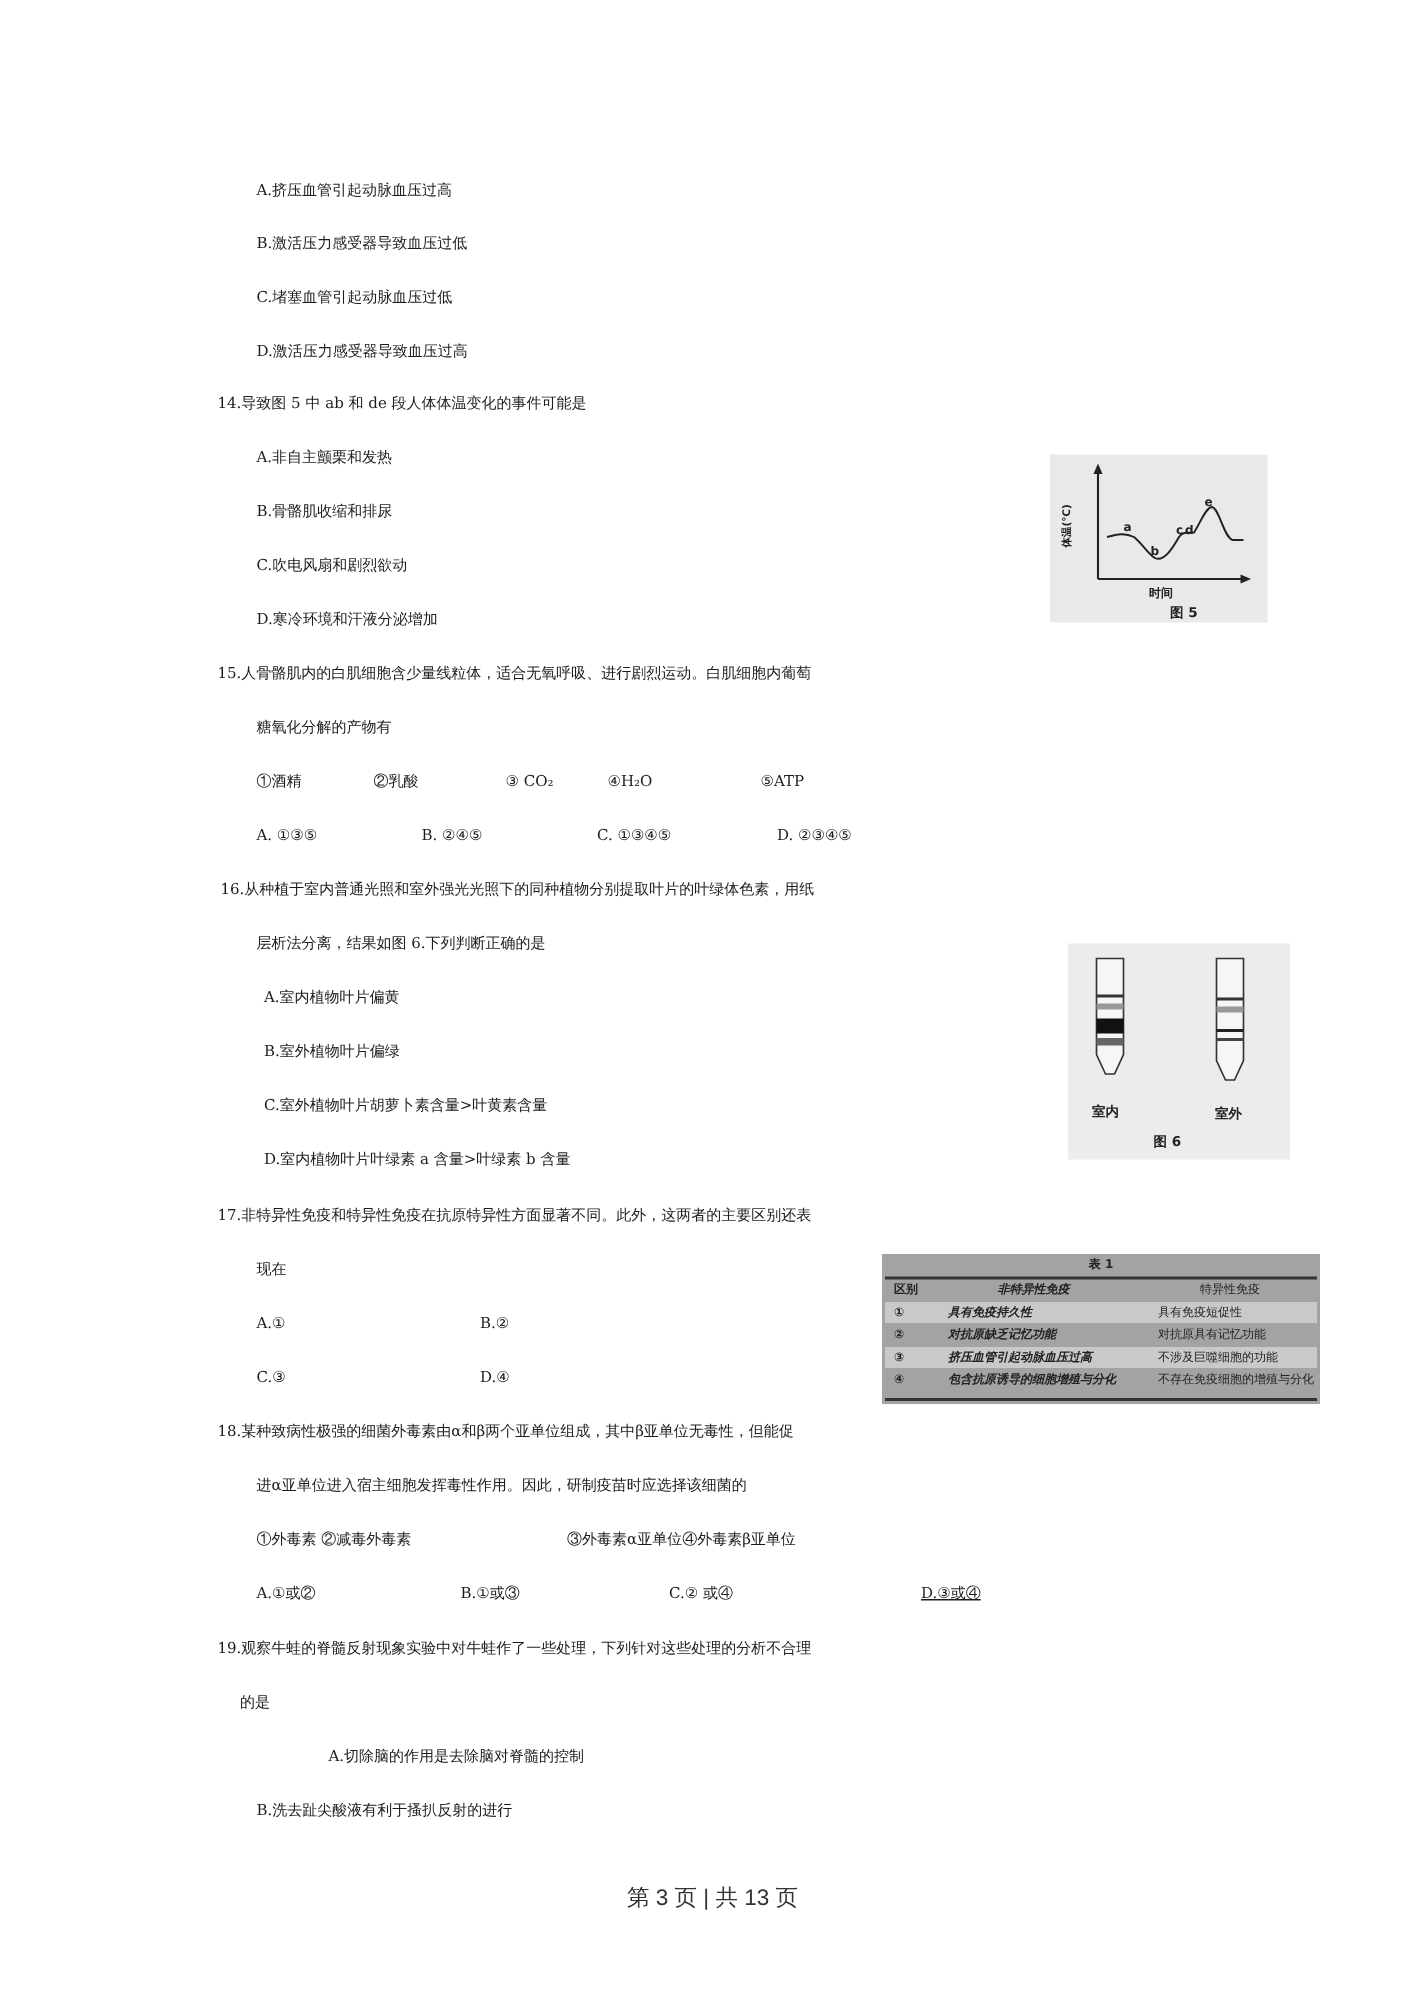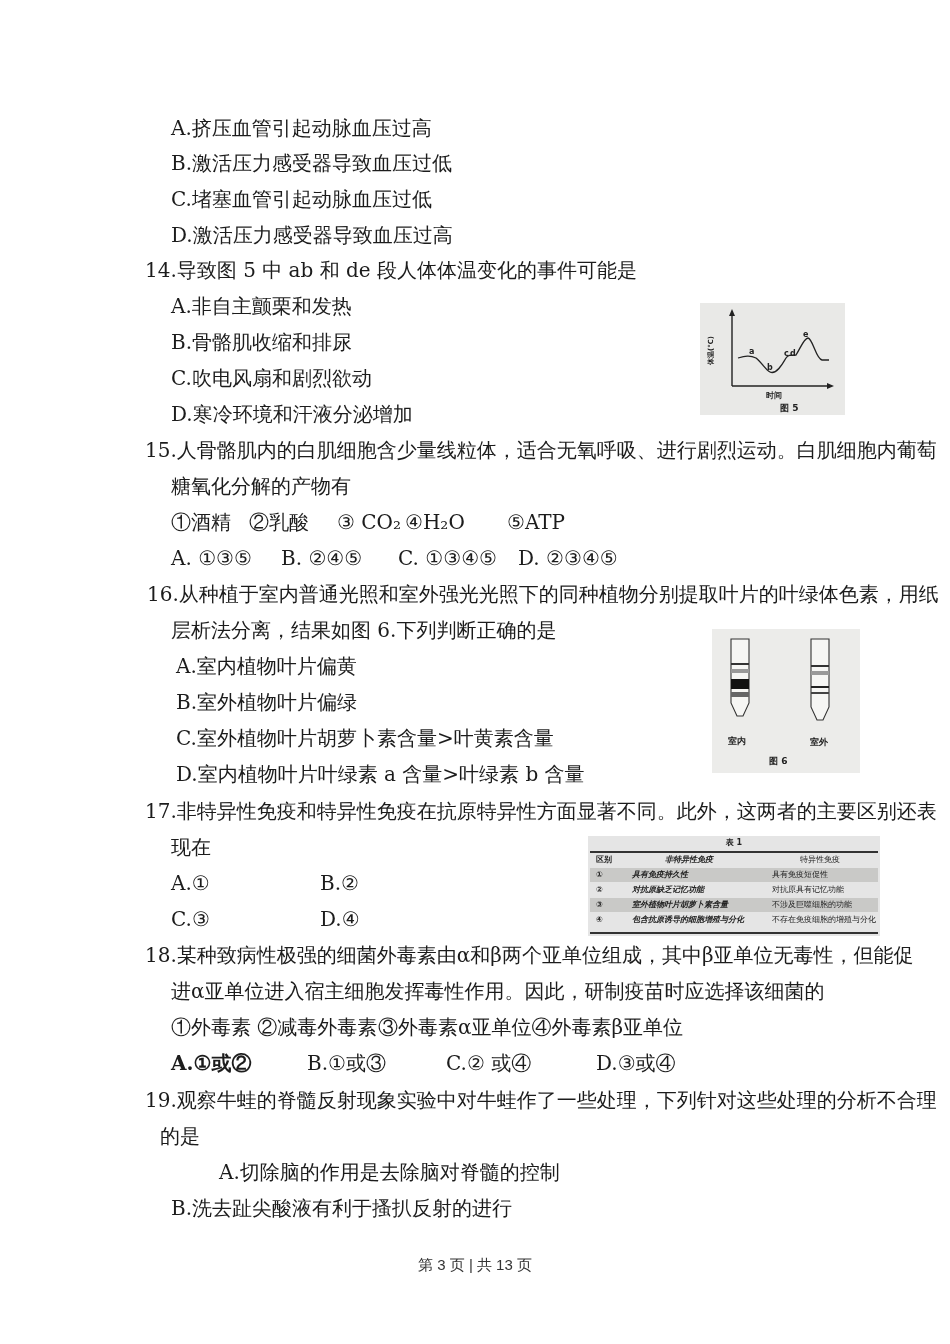--- a/index.html
+++ b/index.html
@@ -1,25 +1,25 @@
 <!DOCTYPE html>
 <html><head>
   <meta charset="utf-8">
   <style>
     html, body { margin: 0; padding: 0; background: #ffffff; }
     body { width: 950px; height: 1344px; position: relative; overflow: hidden;
            font-family: "DejaVu Serif", "Liberation Serif", serif; color: #1c1c1c; }
-    .line { position: absolute; font-size: 20px; line-height: 20px; white-space: nowrap; }
+    .line { position: absolute; font-size: 10px; line-height: 20px; white-space: nowrap; }
     .fig { position: absolute; background: #e9e9e7; }
     .fig svg { display: block; }
     .fig-label { font-family: "DejaVu Sans", sans-serif; font-weight: bold; fill: #222; }
     .footer { position: absolute; top: 1256px; left: 0; width: 950px; text-align: center;
               font-family: "Liberation Sans", "DejaVu Sans", sans-serif; font-size: 15px; color: #333; }
     .tbl { position: absolute; left: 588px; top: 836px; width: 292px; height: 100px;
-           background: #e5e5e5; font-family: "DejaVu Sans", sans-serif; color: #222; }
+           background: #a3a3a3; font-family: "DejaVu Sans", sans-serif; color: #222; }
     .tbl .caption { position: absolute; left: 0; width: 100%; top: 1px; text-align: center; font-size: 8px; font-weight: bold; }
     .tbl .rule-top { position: absolute; left: 2px; right: 2px; top: 15px; border-top: 2px solid #333; }
     .tbl .rule-bot { position: absolute; left: 2px; right: 2px; bottom: 2px; border-top: 2px solid #333; }
     .tbl .row { position: absolute; left: 2px; right: 2px; height: 14px; font-size: 8px; line-height: 14px; font-weight: bold; }
     .tbl .row.shade { background: #c9c9c7; }
     .tbl .c0 { position: absolute; left: 6px; }
     .tbl .c1 { position: absolute; left: 42px; font-style: italic; }
     .tbl .c2 { position: absolute; left: 182px; font-weight: normal; }
     .tbl .hdr .c1 { left: 75px; }
     .tbl .hdr .c2 { left: 210px; }
@@ -115,38 +115,38 @@
     <span class="c1">具有免疫持久性</span>
     <span class="c2">具有免疫短促性</span>
   </div>
   <div class="row" style="top:47px;">
     <span class="c0">②</span>
     <span class="c1">对抗原缺乏记忆功能</span>
     <span class="c2">对抗原具有记忆功能</span>
   </div>
   <div class="row shade" style="top:62px;">
     <span class="c0">③</span>
-    <span class="c1">室外植物叶片胡萝卜素含量</span>
+    <span class="c1">挤压血管引起动脉血压过高</span>
     <span class="c2">不涉及巨噬细胞的功能</span>
   </div>
   <div class="row" style="top:77px;">
     <span class="c0">④</span>
     <span class="c1">包含抗原诱导的细胞增殖与分化</span>
     <span class="c2">不存在免疫细胞的增殖与分化</span>
   </div>
   <div class="rule-bot"></div>
 </div>
 
 <div class="line" style="left:145px;top:945px;">18.某种致病性极强的细菌外毒素由α和β两个亚单位组成，其中β亚单位无毒性，但能促</div>
 <div class="line" style="left:171px;top:981px;">进α亚单位进入宿主细胞发挥毒性作用。因此，研制疫苗时应选择该细菌的</div>
 <div class="line" style="left:171px;top:1017px;">①外毒素 ②减毒外毒素</div>
 <div class="line" style="left:378px;top:1017px;">③外毒素α亚单位④外毒素β亚单位</div>
-<div class="line" style="left:171px;top:1053px;font-weight:bold;">A.①或②</div>
+<div class="line" style="left:171px;top:1053px;">A.①或②</div>
 <div class="line" style="left:307px;top:1053px;">B.①或③</div>
 <div class="line" style="left:446px;top:1053px;">C.② 或④</div>
-<div class="line" style="left:596px;top:1053px;">D.③或④</div>
+<div class="line" style="left:614px;top:1053px;text-decoration:underline;">D.③或④</div>
 
 <div class="line" style="left:145px;top:1090px;">19.观察牛蛙的脊髓反射现象实验中对牛蛙作了一些处理，下列针对这些处理的分析不合理</div>
 <div class="line" style="left:160px;top:1126px;">的是</div>
 <div class="line" style="left:171px;top:1162px;margin-left:48px;">A.切除脑的作用是去除脑对脊髓的控制</div>
 <div class="line" style="left:171px;top:1198px;">B.洗去趾尖酸液有利于搔扒反射的进行</div>
 
 <div class="footer">第 3 页 | 共 13 页</div>
 
 </body></html>

